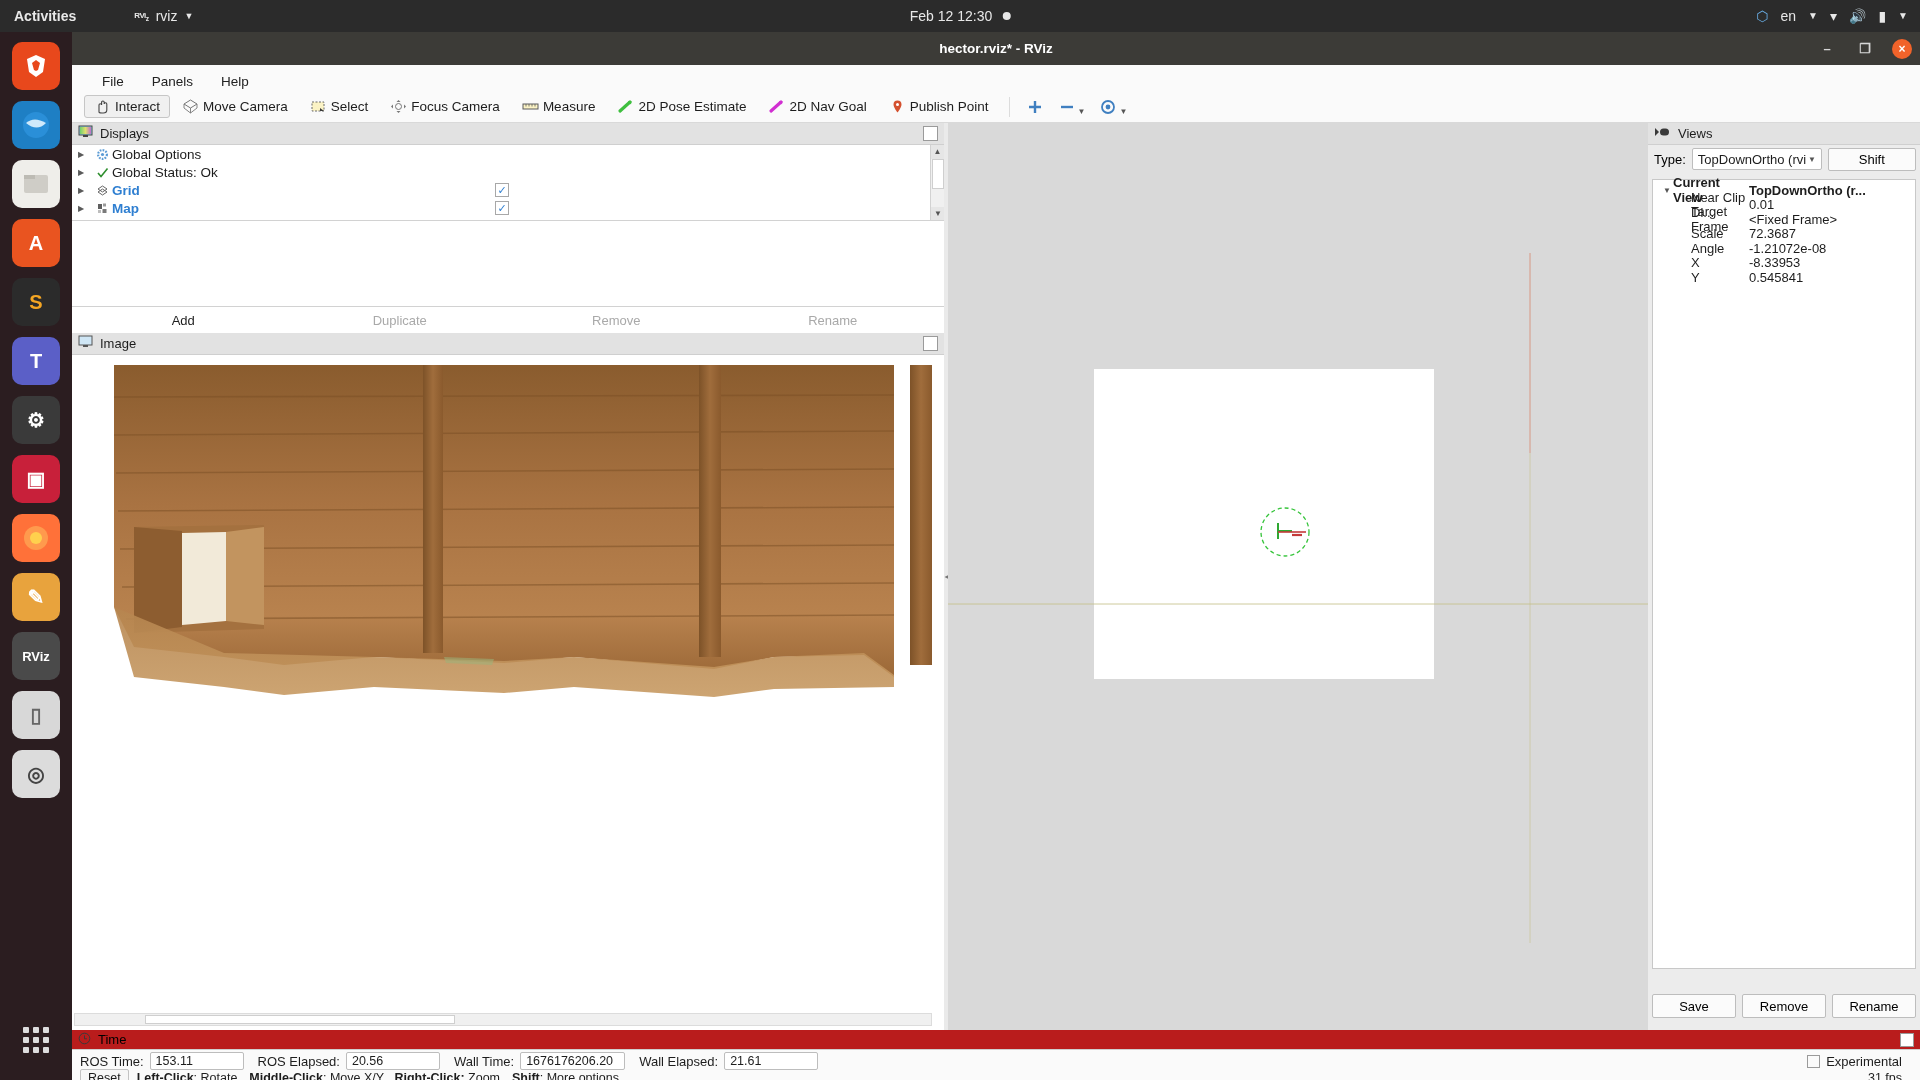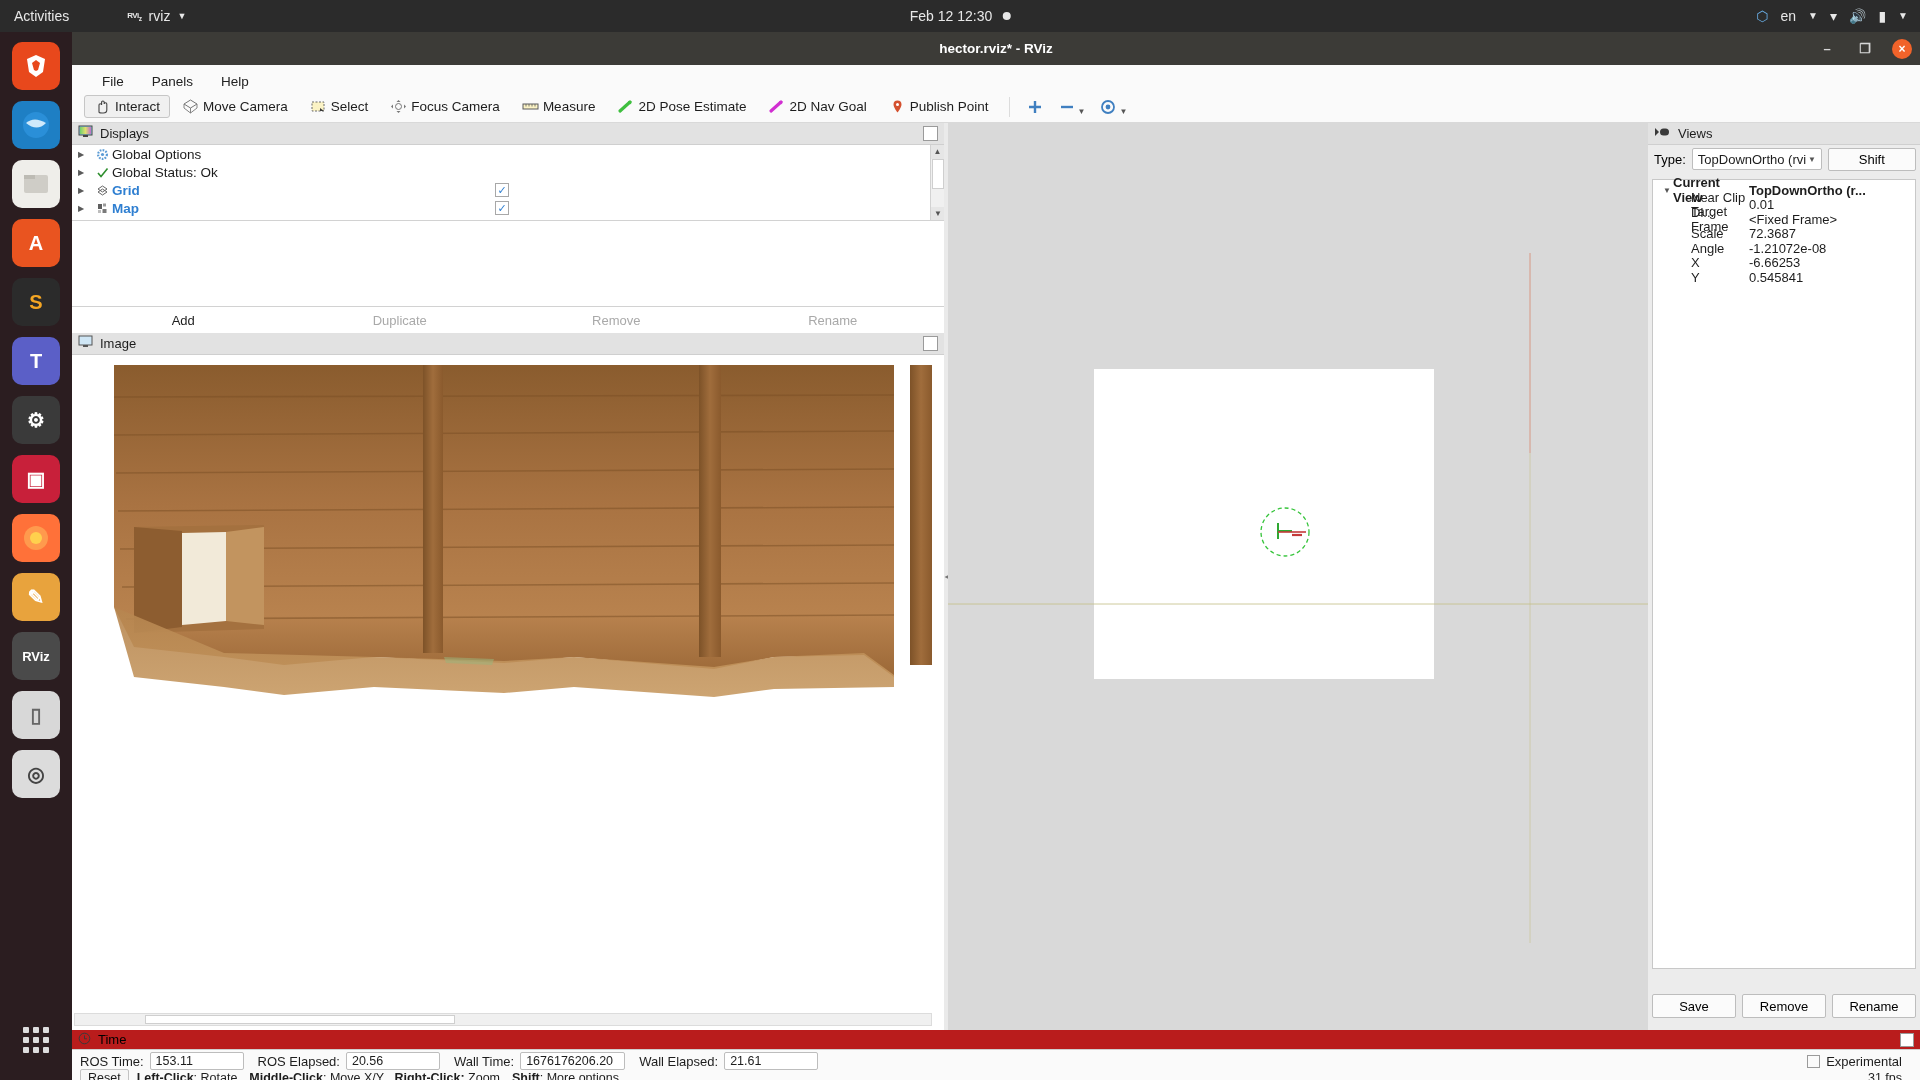--- a/index.html
+++ b/index.html
@@ -3,21 +3,21 @@
 <meta charset="utf-8">
 <style>
   * { box-sizing: border-box; margin:0; padding:0; }
   html,body { width:1920px; height:1080px; overflow:hidden; background:#1f1f1f;
               font-family:"Liberation Sans", sans-serif; }
 
   
   #gnome-bar { position:absolute; left:0; top:0; width:1920px; height:32px;
                background:#2b2b2b; color:#e8e8e8; font-size:14px;
                display:flex; align-items:center; }
-  #gnome-bar .activities { margin-left:14px; font-weight:normal; font-size:14px; }
+  #gnome-bar .activities { margin-left:14px; font-weight:bold; font-size:14px; }
   #gnome-bar .appmenu { margin-left:58px; display:flex; align-items:center; gap:7px; }
   #gnome-bar .appmenu .mini { font-size:8px; font-weight:bold; letter-spacing:-.5px; }
   #gnome-bar .clock { position:absolute; left:50%; transform:translateX(-50%);
                       display:flex; align-items:center; gap:10px; font-size:14px; }
   #gnome-bar .dot { width:8px; height:8px; border-radius:50%; background:#e8e8e8;
                     display:inline-block; }
   #gnome-bar .tray { position:absolute; right:12px; display:flex; align-items:center; gap:12px; }
   #gnome-bar .tray .g { font-size:14px; line-height:1; }
 
   
@@ -555,21 +555,21 @@
         <div class="vrow">
           <span class="vk">Scale</span>
           <span class="vv">72.3687</span>
         </div>
         <div class="vrow">
           <span class="vk">Angle</span>
           <span class="vv">-1.21072e-08</span>
         </div>
         <div class="vrow">
           <span class="vk">X</span>
-          <span class="vv">-6.66253</span>
+          <span class="vv">-8.33953</span>
         </div>
         <div class="vrow">
           <span class="vk">Y</span>
           <span class="vv">0.545841</span>
         </div>
       </div>
 
       <div id="views-buttons">
         <div class="vbtn">Save</div>
         <div class="vbtn">Remove</div>

